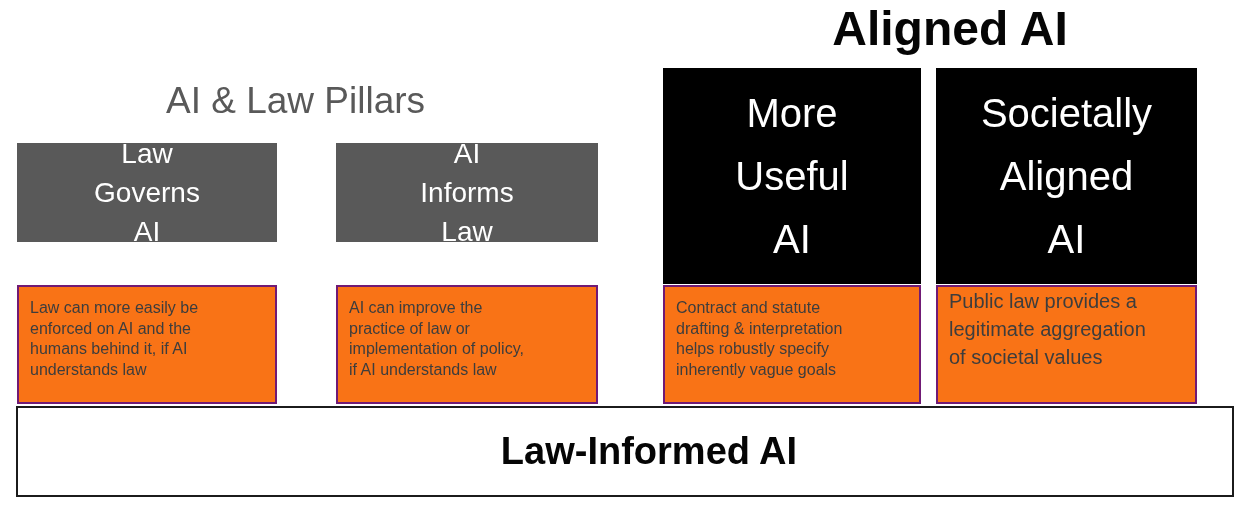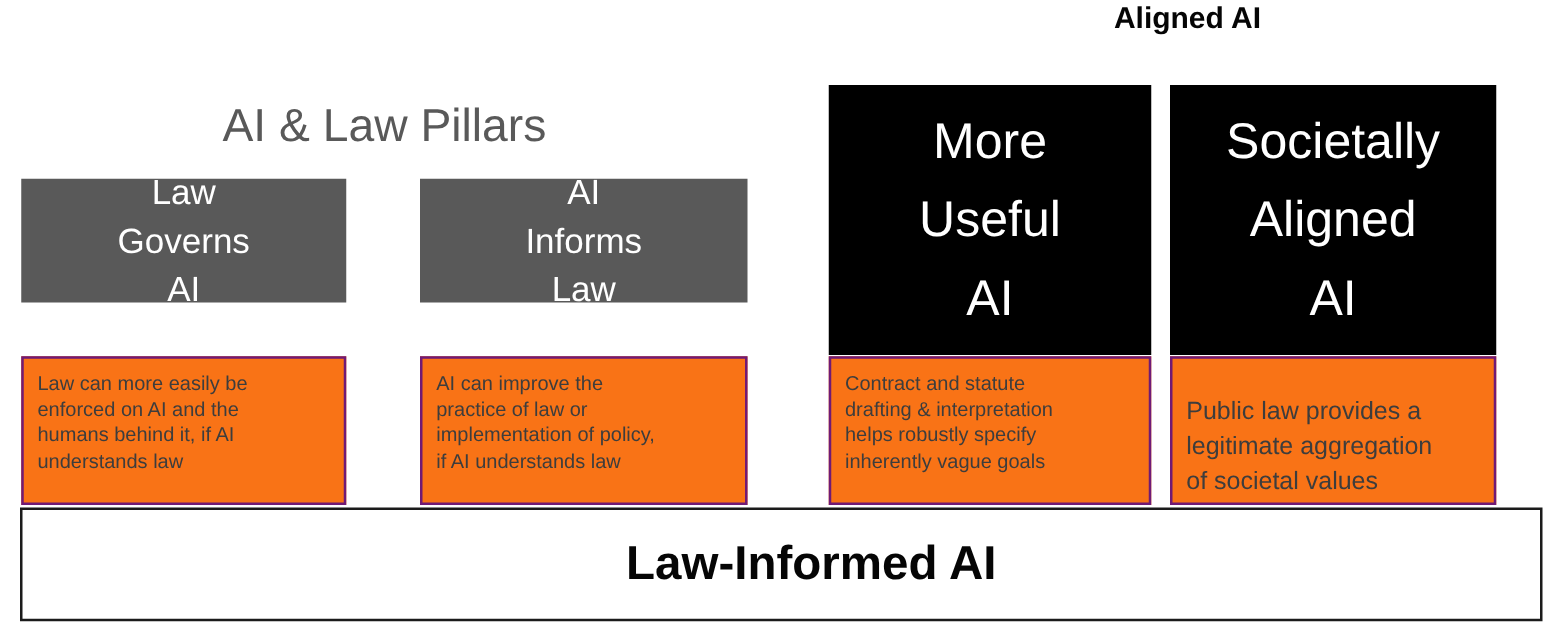--- a/index.html
+++ b/index.html
@@ -17,26 +17,26 @@
   }
   .title {
     position: absolute;
     text-align: center;
     white-space: nowrap;
   }
   .title-aligned {
     left: 663px;
     width: 574px;
     top: 1px;
-    font-size: 24px;
+    font-size: 48px;
     font-weight: bold;
     color: #050505;
   }
   .title-pillars {
-    left: 17px;
+    left: 5px;
     width: 581px;
     top: 80px;
     font-size: 37px;
     font-weight: 400;
     color: #595959;
   }
   .pillar {
     position: absolute;
     display: flex;
     flex-direction: column;
@@ -70,21 +70,21 @@
     border: 2px solid #701a75;
     color: #3d3d3d;
     font-size: 16px;
     line-height: 20.5px;
     padding: 11px 10px 8px 11px;
     white-space: pre-line;
   }
   .desc-large {
     font-size: 20px;
     line-height: 28px;
-    padding-top: 28px;
+    padding-top: 0;
   }
   .col1 { left: 17px;  width: 260px; }
   .col2 { left: 336px; width: 262px; }
   .col3 { left: 663px; width: 258px; }
   .col4 { left: 936px; width: 261px; }
   .bottom-bar {
     position: absolute;
     left: 16px;
     top: 406px;
     width: 1218px;

